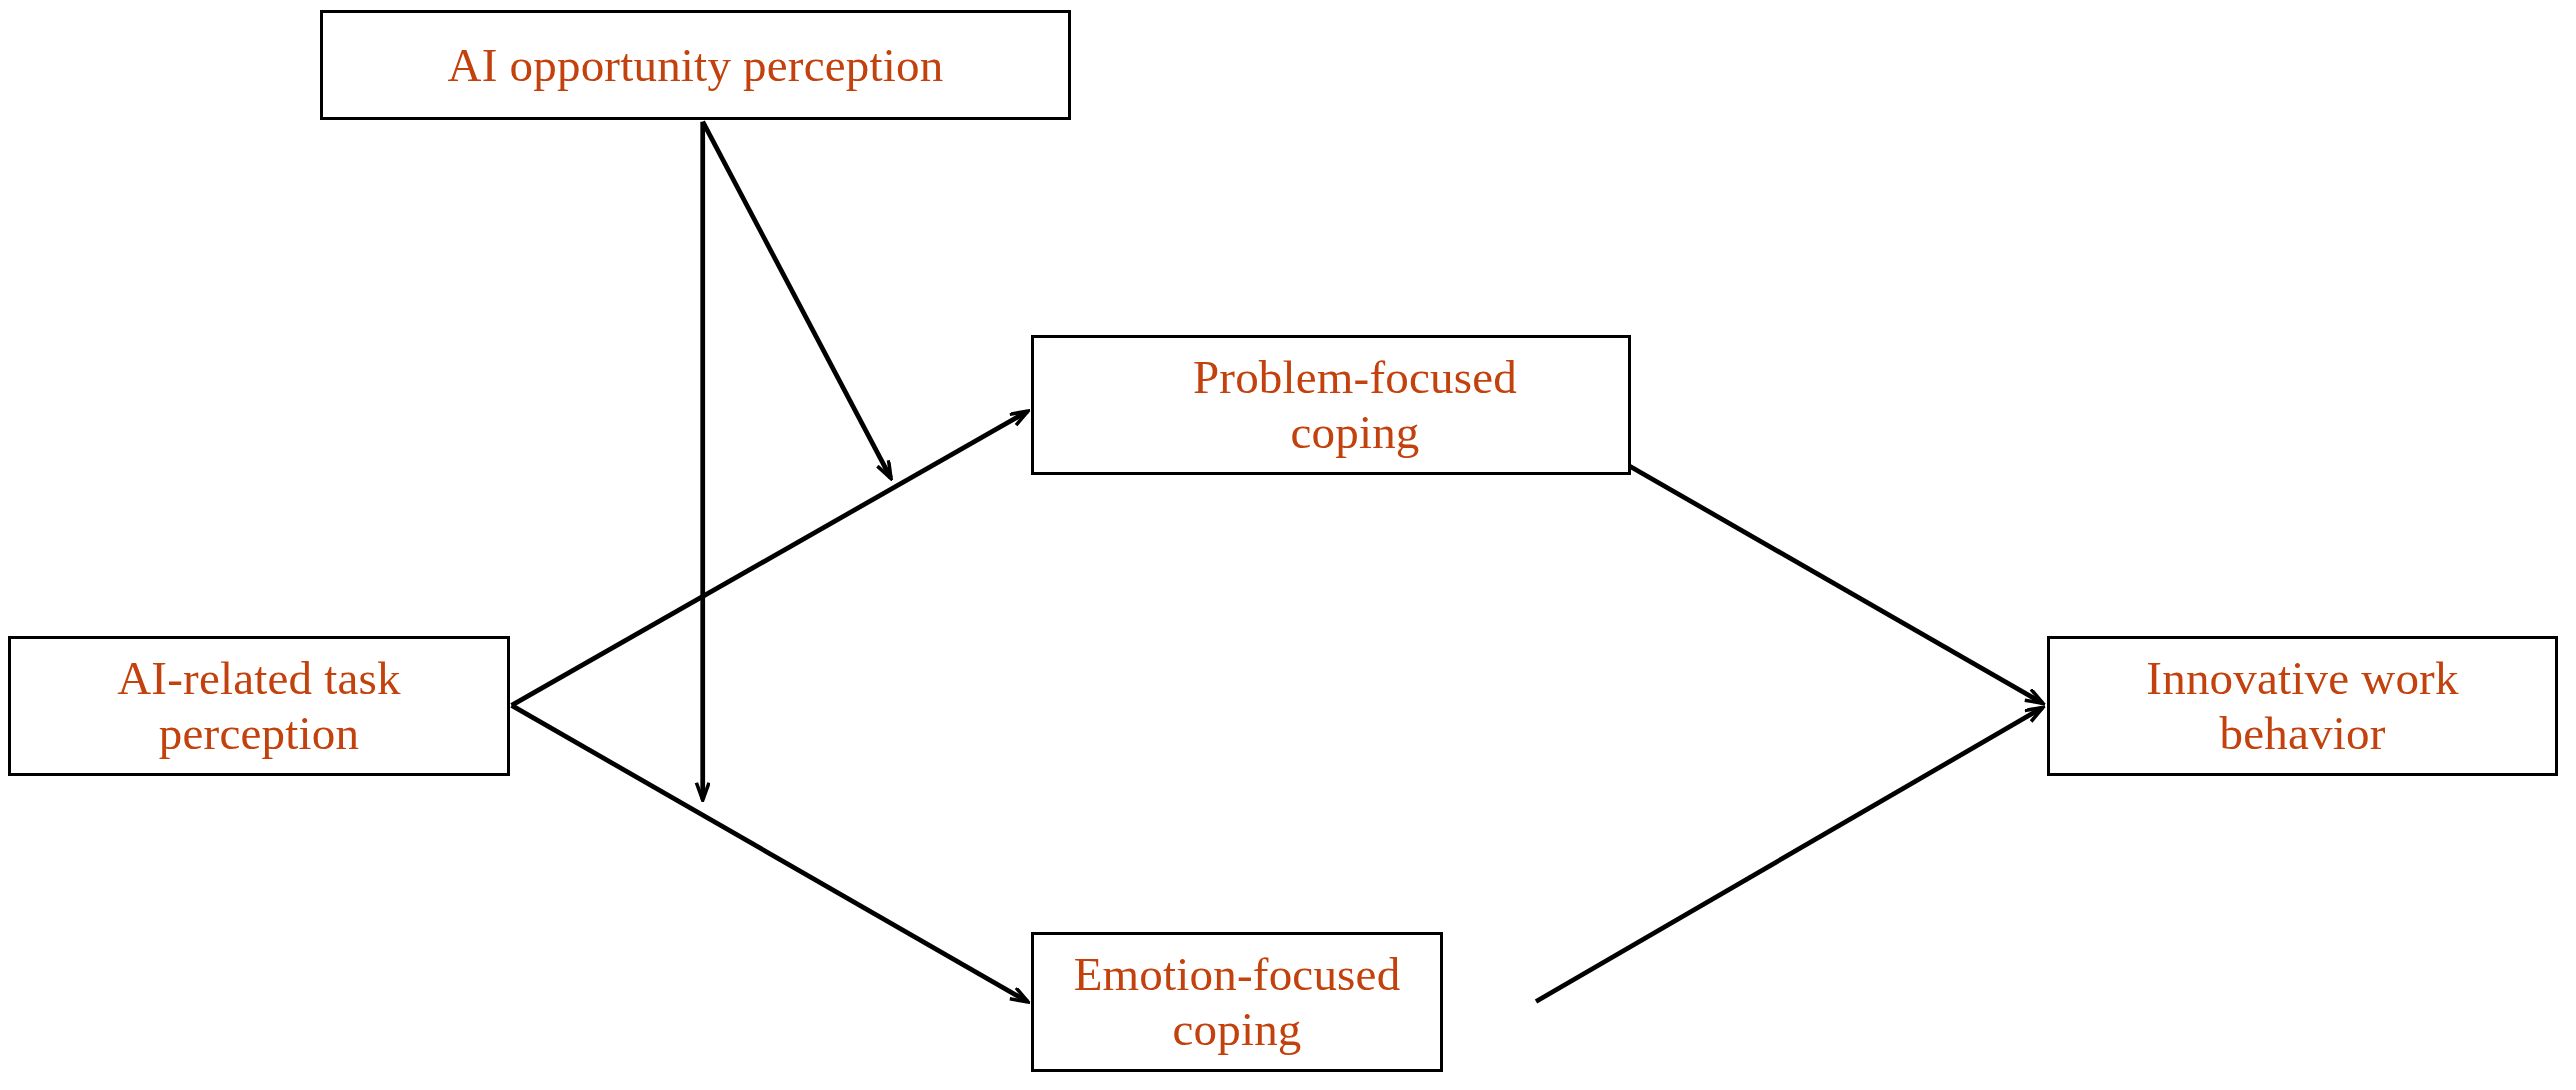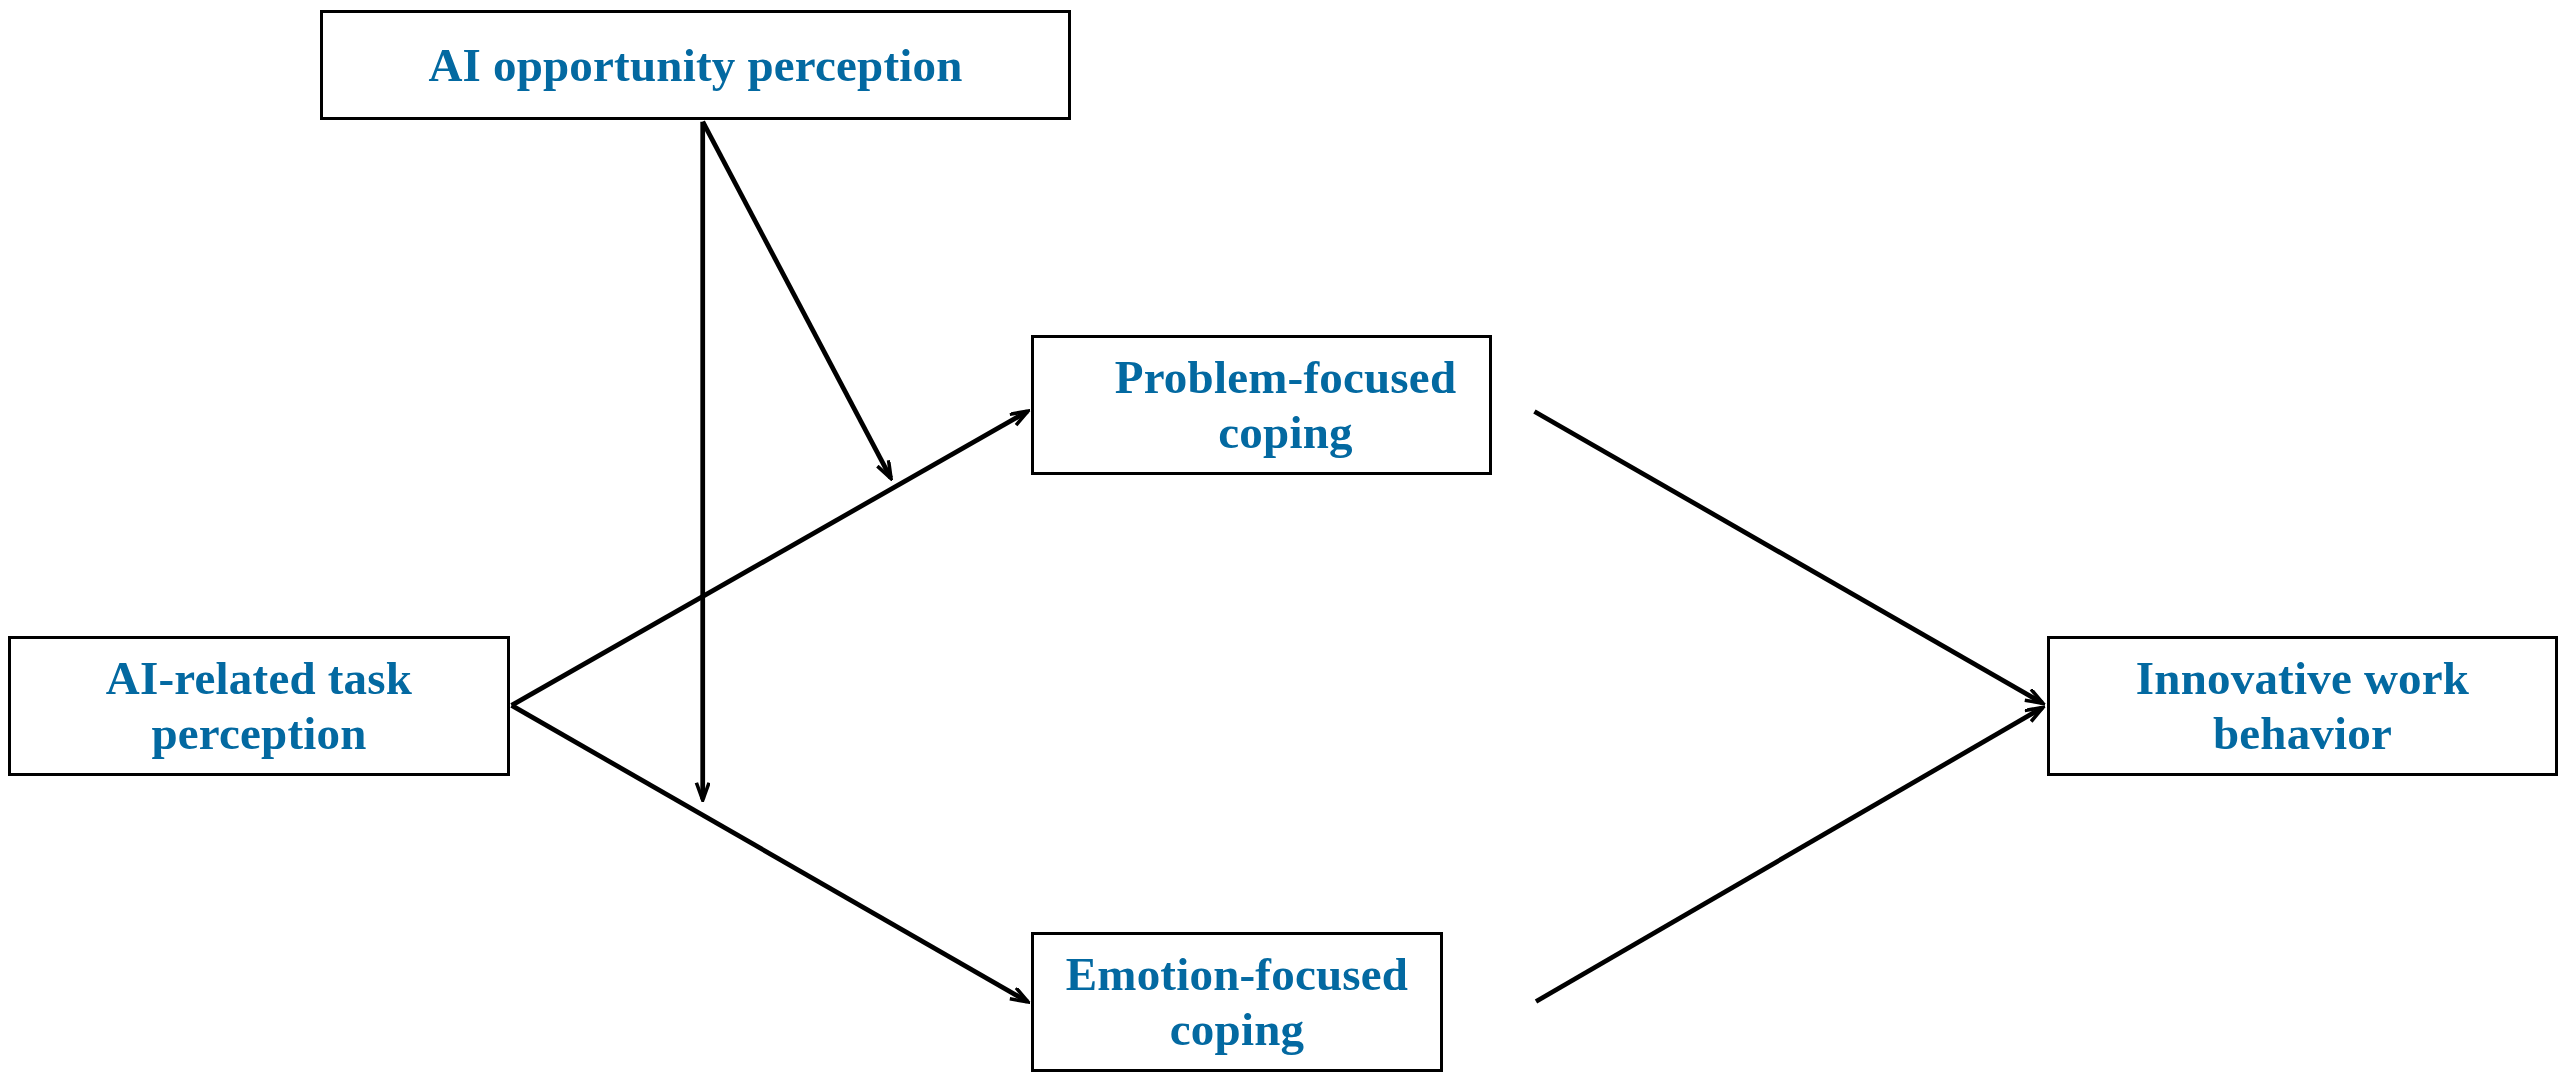--- a/index.html
+++ b/index.html
@@ -32,40 +32,40 @@
     border: 3.2px solid #000000;
     background: #ffffff;
     display: flex;
     align-items: center;
     justify-content: center;
     text-align: center;
     z-index: 5;
   }
   .node-label {
     font-family: "Liberation Serif", "DejaVu Serif", serif;
-    font-weight: bold;
+    font-weight: normal;
     font-size: 47px;
     line-height: 1.16;
-    color: #0369a1;
+    color: #c2410c;
     letter-spacing: 0.2px;
     padding: 0 11px;
     white-space: pre-line;
   }
   
   #node-moderator {
     left: 320px;  top: 10.3px;
     width: 751px; height: 110px;
   }
   #node-predictor {
     left: 8px;   top: 636px;
     width: 502px; height: 140px;
   }
   #node-mediator-problem {
     left: 1031px; top: 335px;
-    width: 461px; height: 140px; padding-left: 48px;
+    width: 600px; height: 140px; padding-left: 48px;
   }
   #node-mediator-emotion {
     left: 1031px; top: 932px;
     width: 412px; height: 140px;
   }
   #node-outcome {
     left: 2047px; top: 636px;
     width: 511px; height: 140px;
   }
 </style>

